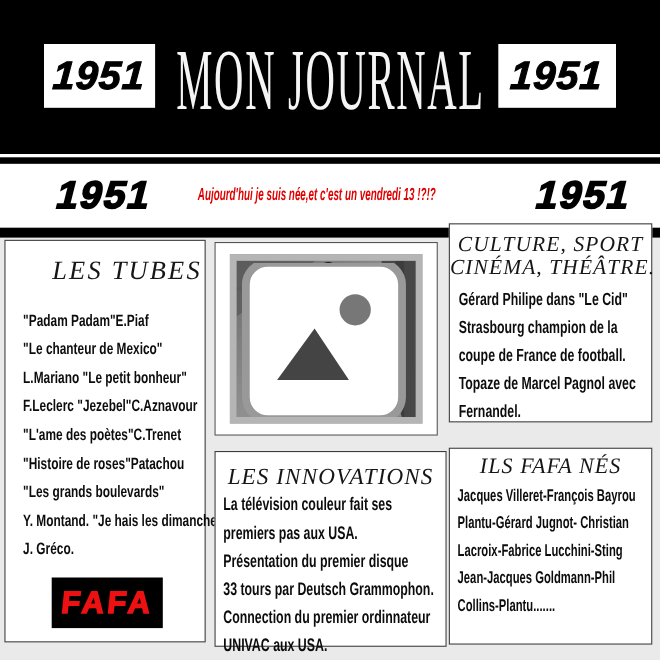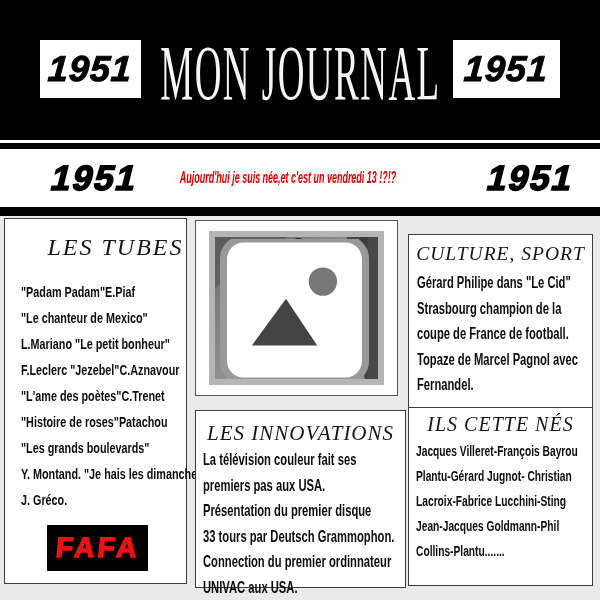--- a/index.html
+++ b/index.html
@@ -55,21 +55,21 @@
   .photo-frame{width:100%;height:100%;border:6px solid #b5b5b5;box-sizing:border-box;
                position:relative;background:#8d8d8d;overflow:hidden;}
   .photo-frame svg{display:block;width:100%;height:100%;}
   .ph-icon{position:absolute;top:2px;right:2px;width:10px;height:10px;}
 
   .innov-box{left:195px;top:410px;width:211px;height:178px;}
   .innov-box .box-title{margin-top:10px;font-size:21px;letter-spacing:1px;}
   .innov-box .lines{margin:1px 0 0 7px;transform:scaleX(0.68);width:148%;}
   .innov-box .bline{font-size:16.5px;line-height:25.5px;}
 
-  .culture-box{left:408px;top:234px;width:185px;height:181px;}
+  .culture-box{left:408px;top:203px;width:185px;height:181px;}
   .culture-box .box-title{font-size:19.5px;line-height:21px;letter-spacing:1px;}
   .culture-box .t1{margin-top:8px;}
   .culture-box .lines{margin:6px 0 0 8px;transform:scaleX(0.70);width:144%;}
   .culture-box .bline{font-size:16px;line-height:25.5px;}
 
   .born-box{left:408px;top:407px;width:185px;height:179px;}
   .born-box .box-title{font-size:20px;line-height:22px;letter-spacing:1px;}
   .born-box .t1{margin-top:5px;}
   .born-box .lines{margin:3px 0 0 7px;transform:scaleX(0.66);width:152%;}
   .born-box .bline{font-size:15.5px;line-height:25px;}
@@ -179,31 +179,32 @@
       <div class="bline">premiers pas aux USA.</div>
       <div class="bline">Présentation du premier disque</div>
       <div class="bline">33 tours par Deutsch Grammophon.</div>
       <div class="bline">Connection du premier ordinnateur</div>
       <div class="bline">UNIVAC aux USA.</div>
     </div>
   </div>
 
   <div class="box culture-box">
     <div class="box-title t1">CULTURE, SPORT</div>
+    <div class="box-title">CINÉMA, THÉÂTRE.</div>
     <div class="lines">
       <div class="bline">Gérard Philipe dans "Le Cid"</div>
       <div class="bline">Strasbourg champion de la</div>
       <div class="bline">coupe de France de football.</div>
       <div class="bline">Topaze de Marcel Pagnol avec</div>
       <div class="bline">Fernandel.</div>
     </div>
   </div>
 
   <div class="box born-box">
-    <div class="box-title t1">ILS CETTE NÉS</div>
+    <div class="box-title t1">ILS FAFA NÉS</div>
     <div class="lines">
       <div class="bline">Jacques Villeret-François Bayrou</div>
       <div class="bline">Plantu-Gérard Jugnot- Christian</div>
       <div class="bline">Lacroix-Fabrice Lucchini-Sting</div>
       <div class="bline">Jean-Jacques Goldmann-Phil</div>
       <div class="bline">Collins-Plantu.......</div>
     </div>
   </div>
 
 </div>

